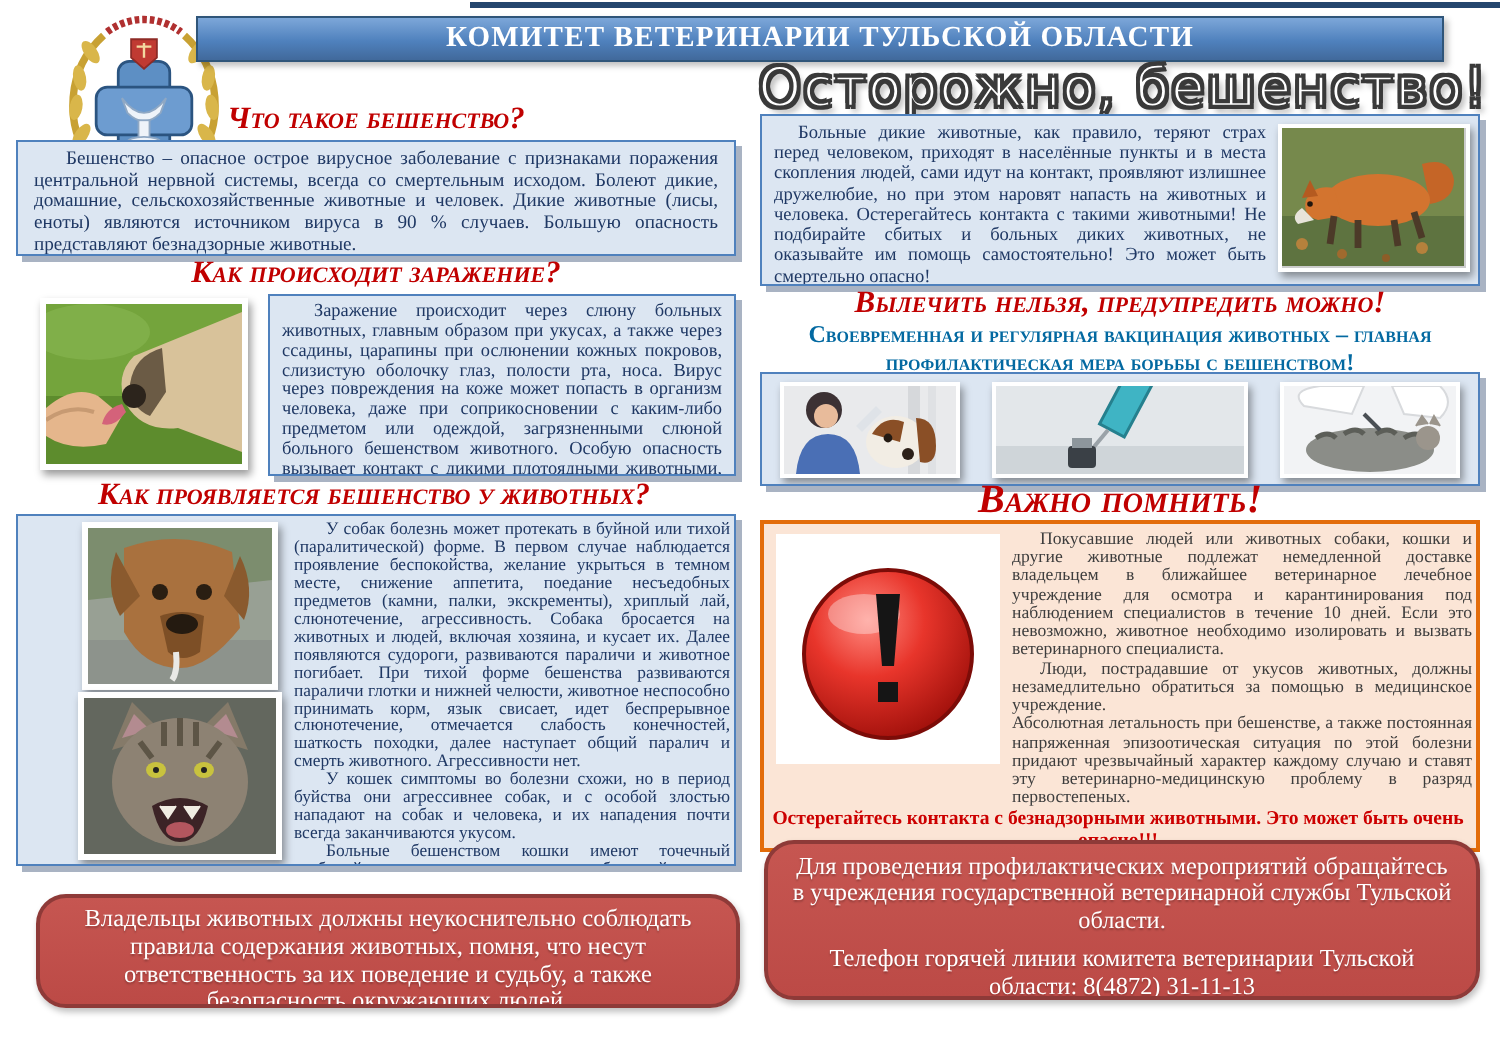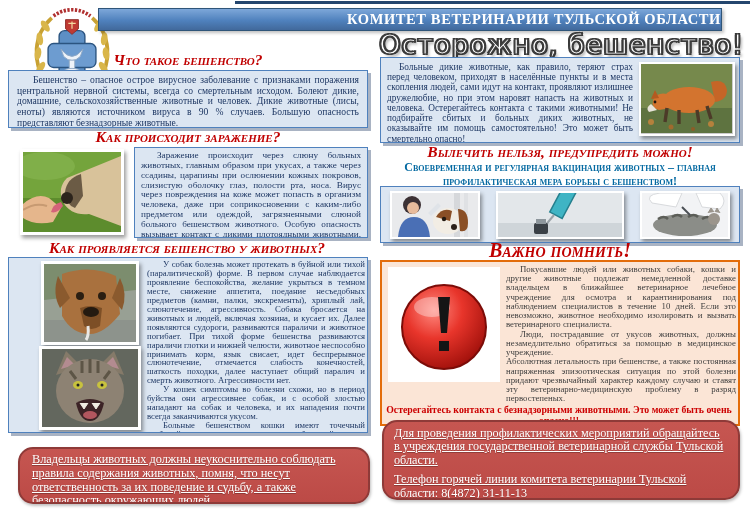--- a/index.html
+++ b/index.html
@@ -4,37 +4,37 @@
 <style>
   html,body{margin:0;padding:0;background:#fff;}
   .page{position:relative;width:750px;height:531px;background:#fff;overflow:hidden;
         font-family:"Liberation Serif",serif;}
   .abs{position:absolute;box-sizing:border-box;}
   .top-rule{left:235px;top:1px;width:515px;height:3px;background:#24466e;}
   
   .hbar{left:98px;top:8px;width:624px;height:23px;
         background:linear-gradient(#7da7d9,#4f81bd 55%,#41699b);
         border:1px solid #2f5579;box-shadow:2px 2px 3px rgba(0,0,0,.25);
-        color:#fff;font-weight:700;font-size:14.5px;line-height:21px;text-align:right;letter-spacing:.6px;}
+        color:#fff;font-weight:700;font-size:14.5px;line-height:21px;text-align:center;letter-spacing:.6px;}
   .main-title{left:0;top:29px;width:744px;text-align:right;
         font-family:"DejaVu Sans",sans-serif;font-size:27px;letter-spacing:1px;color:#fff;
         -webkit-text-stroke:1.2px #3a3a3a;
         text-shadow:-1.4px -1.4px 0 #3a3a3a,1.4px -1.4px 0 #3a3a3a,-1.4px 1.4px 0 #3a3a3a,
                     1.4px 1.4px 0 #3a3a3a,2.5px 3px 3px rgba(0,0,0,.35);}
   
   .sech{font-weight:700;font-style:italic;font-variant:small-caps;color:#c00000;
         text-align:center;font-size:15.5px;line-height:1;}
   
   .bbox{background:#dce6f2;border:1.6px solid #4f81bd;box-shadow:3px 3px 0 rgba(84,104,136,.5);
         overflow:hidden;}
   .btxt{color:#1f3864;text-align:justify;}
   .btxt p{margin:0;text-indent:16px;}
   
   .rbox{background:linear-gradient(#c65651,#bc4a46);border:2px solid #8e3a38;border-radius:15px;
-        color:#fff;overflow:hidden;box-shadow:1px 2px 3px rgba(0,0,0,.25);text-decoration:underline;}
+        color:#fff;text-align:center;overflow:hidden;box-shadow:1px 2px 3px rgba(0,0,0,.25);}
   .rbox p{margin:0;text-shadow:0 1px 1px rgba(0,0,0,.25);}
   
   .obox{background:#fbe5d6;border:2.5px solid #e36c0a;overflow:hidden;}
   .green-note{color:#0369a1;font-weight:700;font-variant:small-caps;font-size:12px;
         line-height:1.18;text-align:center;}
   .warnline{color:#cc0000;font-weight:700;font-size:9.8px;text-align:center;}
   
   .ph{border:3px solid #fff;box-shadow:1.5px 2.5px 4px rgba(0,0,0,.4);background:#ccc;}
   .ph svg{display:block;}
   .strip{display:flex;justify-content:space-between;align-items:center;padding:6px 9px;}

